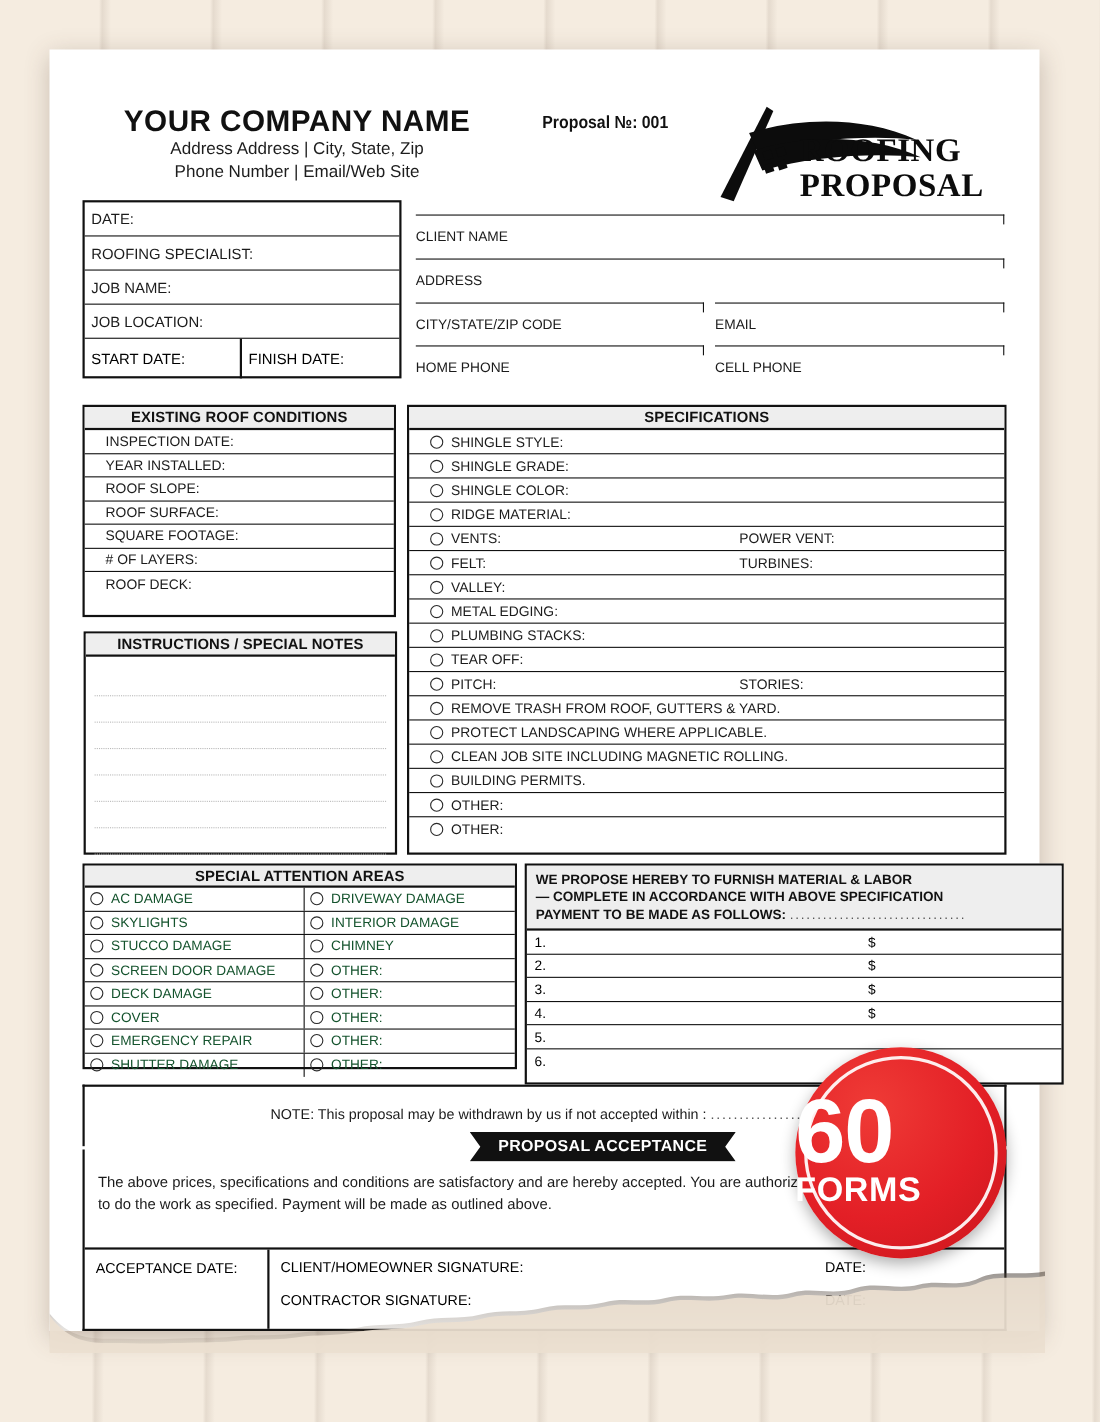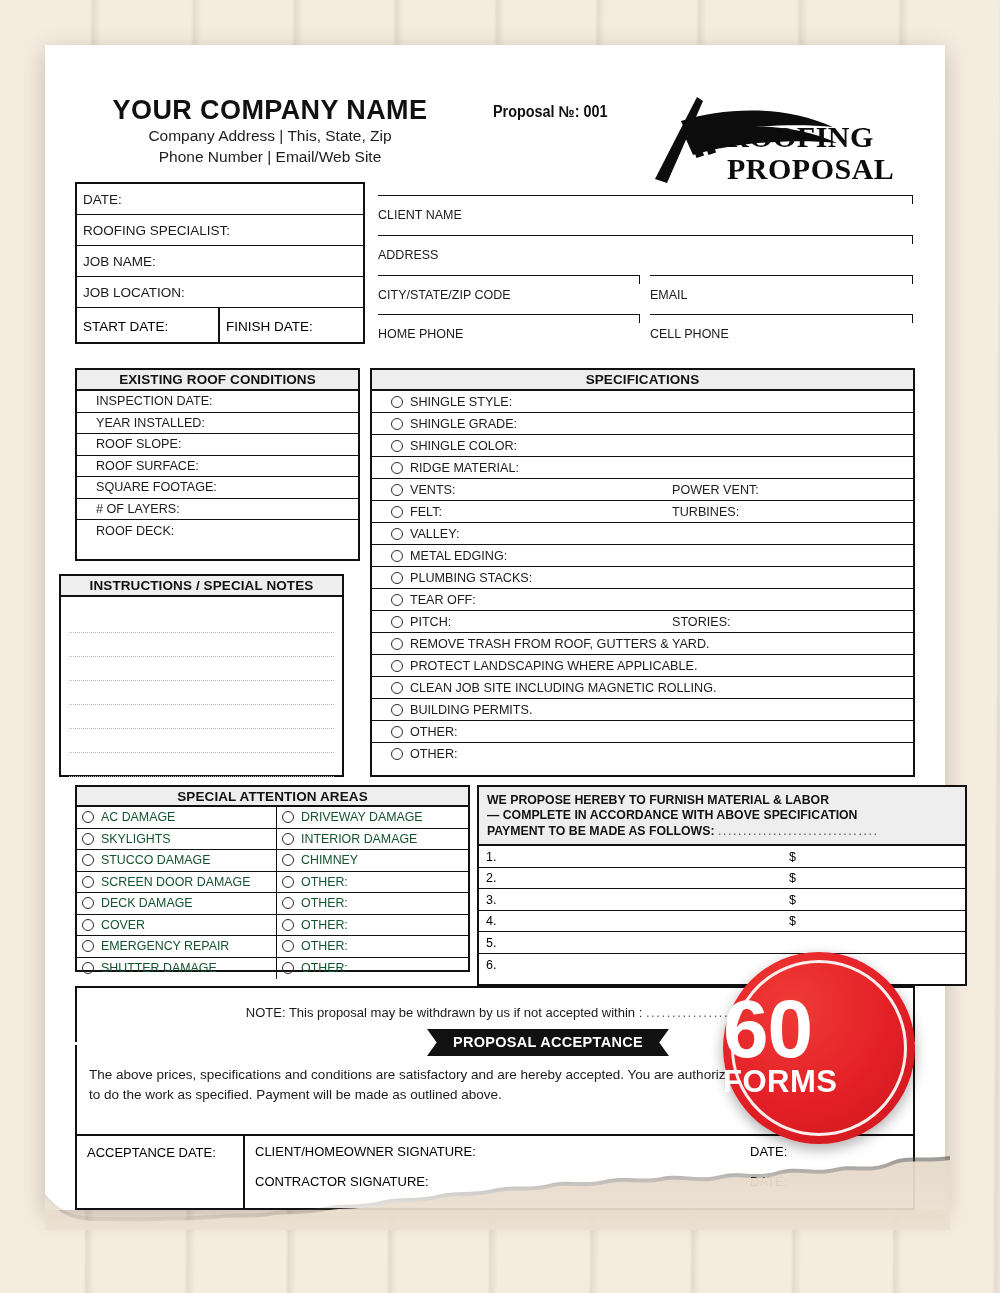--- a/index.html
+++ b/index.html
@@ -123,21 +123,21 @@
     height: 9px;
   }
   .ul-label { font-size: 12.5px; color: #1b1b1b; padding-top: 4px; }
 
   
   #erc { left: 30px; top: 323px; width: 285px; height: 193px; }
   #erc .sec-head { height: 21px; }
   #erc .row { height: 21.5px; font-size: 12.6px; }
 
   
-  #notes { left: 14px; top: 529px; width: 285px; height: 203px; }
+  #notes { left: 31px; top: 529px; width: 285px; height: 203px; }
   #notes .sec-head { height: 21px; }
   .notes-body { padding: 12px 8px 0 8px; }
   .dotline {
     border-bottom: 1.5px dotted #b9b9b9;
     height: 24px;
   }
 
   
   #specs { left: 325px; top: 323px; width: 545px; height: 409px; }
   #specs .sec-head { height: 21px; }
@@ -238,21 +238,21 @@
 <body>
 
 <div id="wood-bg"></div>
 
 <div id="paper">
 
   <div class="head-wrap">
 
     <div class="company-block">
       <div class="company-name">YOUR COMPANY NAME</div>
-      <div class="company-line">Company Address | This, State, Zip</div>
+      <div class="company-line">Address Address | City, State, Zip</div>
       <div class="company-line">Phone Number | Email/Web Site</div>
     </div>
 
     <div class="proposal-no">Proposal №: 001</div>
 
     <div class="logo-block">
       <svg width="260" height="105" viewBox="0 0 260 105">
         <path d="M10 88 L52 6 L58 10 L22 92 Z" fill="#0c0c0c"></path>
         <path d="M36 30 C80 16 140 14 188 36 C150 32 92 34 44 48 Z" fill="#0c0c0c"></path>
         <path d="M40 46 C84 32 144 30 192 52 C154 48 96 50 48 64 Z" fill="#0c0c0c"></path>

